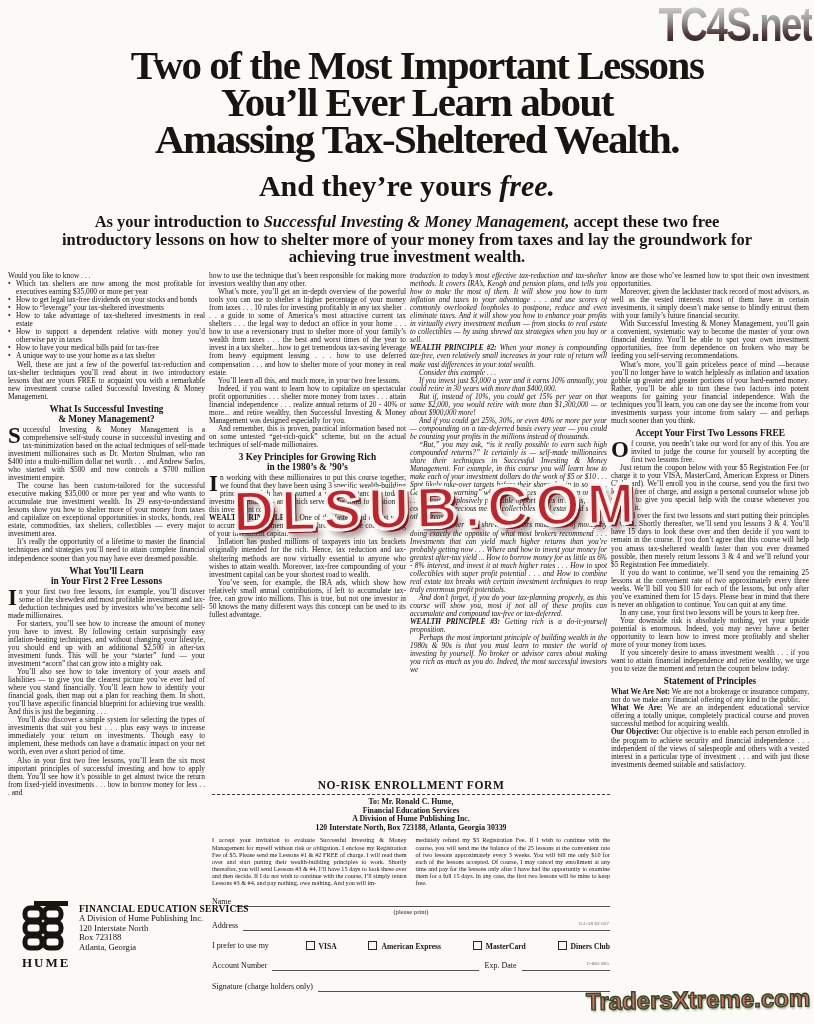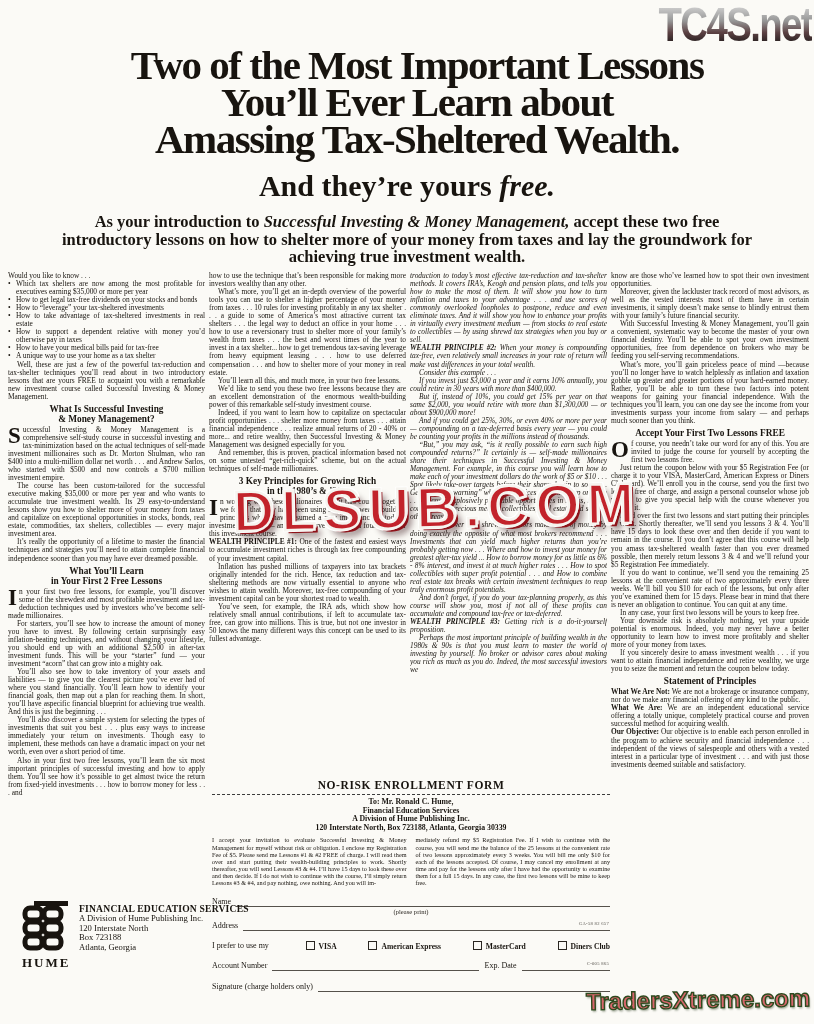--- a/index.html
+++ b/index.html
@@ -114,21 +114,20 @@
     <p class="p">For starters, you’ll see how to increase the amount of money you have to invest. By following certain surprisingly easy inflation-beating techniques, and without changing your lifestyle, you should end up with an additional $2,500 in after-tax investment funds. This will be your “starter” fund — your investment “acorn” that can grow into a mighty oak.</p>
     <p class="p">You’ll also see how to take inventory of your assets and liabilities — to give you the clearest picture you’ve ever had of where you stand financially. You’ll learn how to identify your financial goals, then map out a plan for reaching them. In short, you’ll have aspecific financial blueprint for achieving true wealth. And this is just the beginning . . .</p>
     <p class="p">You’ll also discover a simple system for selecting the types of investments that suit you best . . . plus easy ways to increase immediately your return on investments. Though easy to implement, these methods can have a dramatic impact on your net worth, even over a short period of time.</p>
     <p class="p">Also in your first two free lessons, you’ll learn the six most important principles of successful investing and how to apply them. You’ll see how it’s possible to get almost twice the return from fixed-yield investments . . . how to borrow money for less . . . and</p>
   </div>
 
   <div class="col col2">
     <p class="np">how to use the technique that’s been responsible for making more investors wealthy than any other.</p>
     <p class="p">What’s more, you’ll get an in-depth overview of the powerful tools you can use to shelter a higher percentage of your money from taxes . . . 10 rules for investing profitably in any tax shelter . . . a guide to some of America’s most attractive current tax shelters . . . the legal way to deduct an office in your home . . . how to use a reversionary trust to shelter more of your family’s wealth from taxes . . . the best and worst times of the year to invest in a tax shelter... how to get tremendous tax-saving leverage from heavy equipment leasing . . . how to use deferred compensation . . . and how to shelter more of your money in real estate.</p>
     <p class="p">You’ll learn all this, and much more, in your two free lessons.</p>
-    <p class="p">We’d like to send you these two free lessons because they are an excellent demonstration of the enormous wealth-building power of this remarkable self-study investment course.</p>
     <p class="p">Indeed, if you want to learn how to capitalize on spectacular profit opportunities . . . shelter more money from taxes . . . attain financial independence . . . realize annual returns of 20 - 40% or more... and retire wealthy, then Successful Investing &amp; Money Management was designed especially for you.</p>
     <p class="p">And remember, this is proven, practical information based not on some untested “get-rich-quick” scheme, but on the actual techniques of self-made millionaires.</p>
     <div class="h">
       <span>3 Key Principles for Growing Rich</span>
       <span>in the 1980’s &amp; ’90’s</span>
     </div>
     <p class="np"><span class="dc">I</span><span>n working with these millionaires to put this course together, we found that they have been using 3 specific wealth-building principles which have assumed a new importance in today’s investment climate — and which serve as the solid foundation for this investment course.</span></p>
     <p class="np"><span class="wp">WEALTH PRINCIPLE #1:</span><span> One of the fastest and easiest ways to accumulate investment riches is through tax free compounding of your investment capital.</span></p>
     <p class="p">Inflation has pushed millions of taxpayers into tax brackets originally intended for the rich. Hence, tax reduction and tax-sheltering methods are now virtually essential to anyone who wishes to attain wealth. Moreover, tax-free compounding of your investment capital can be your shortest road to wealth.</p>
     <p class="p">You’ve seen, for example, the IRA ads, which show how relatively small annual contributions, if left to accumulate tax-free, can grow into millions. This is true, but not one investor in 50 knows the many different ways this concept can be used to its fullest advantage.</p>

